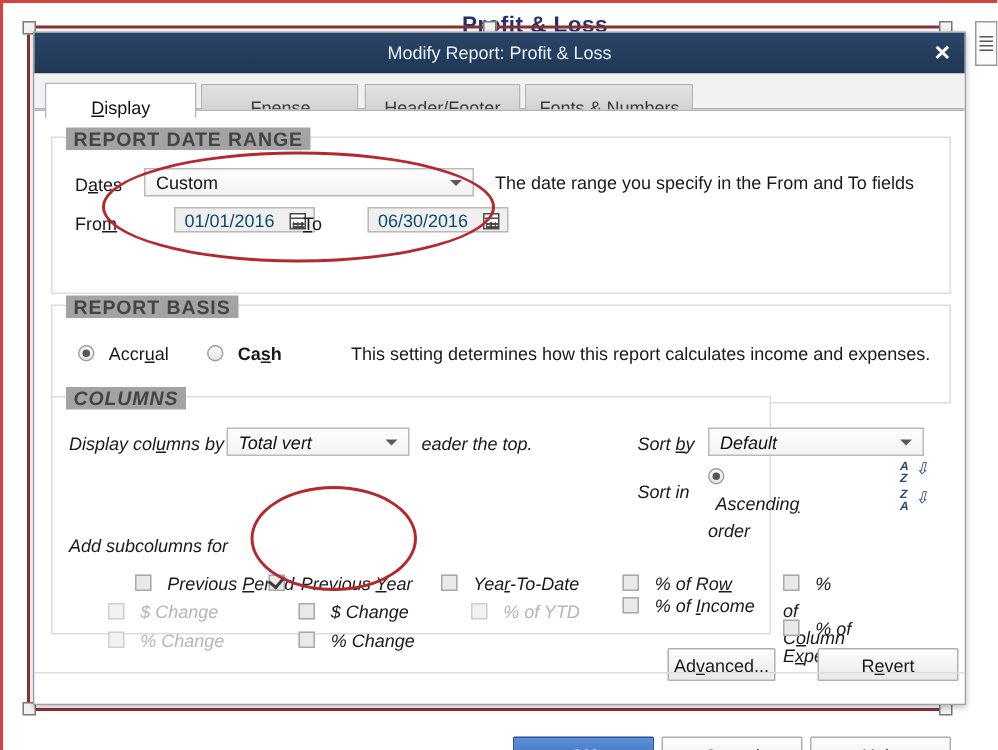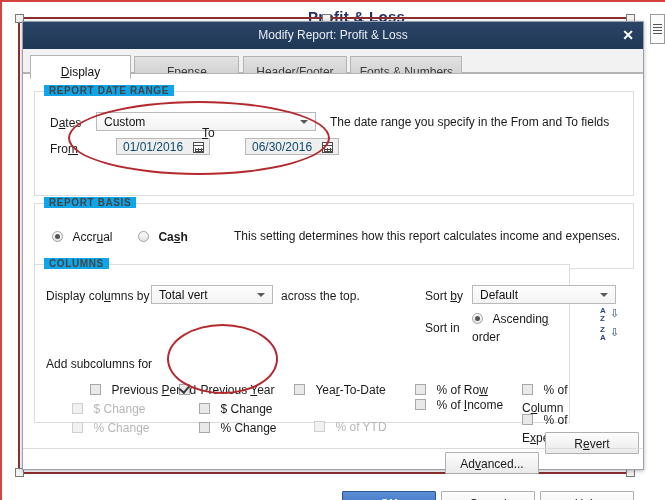--- a/index.html
+++ b/index.html
@@ -39,22 +39,22 @@
   .tab{display:inline-block;height:23px;line-height:23px;padding:4px 0;text-align:center;
       font-size:12px;color:#3a3a3a;border:1px solid #b4b4b4;border-bottom:none;
       background:linear-gradient(#e2e2e2,#cdcdcd);position:relative;vertical-align:bottom;
       box-sizing:border-box;margin-right:-1px;border-radius:1px 1px 0 0;cursor:pointer;}
   .tab.active{background:#fff;color:#111;height:24px;line-height:24px;z-index:3;border-bottom:1px solid #fff;}
   .tab u{text-decoration:underline;}
   
   #dlgbody{position:absolute;left:0;right:0;top:51px;bottom:0;background:#fff;
      border-top:1px solid #b4b4b4;}
   .group{position:absolute;border:1px solid #dcdcdc;box-sizing:border-box;background:#fff;}
-  .group-title{position:absolute;top:-7px;left:9px;background:#0ea5e9;padding:0 5px;
-     font-size:10px;letter-spacing:.6px;color:#444;font-weight:bold;}
+  .group-title{position:absolute;top:-7px;left:9px;background:#a3a3a3;padding:0 5px;
+     font-size:13px;letter-spacing:.6px;color:#444;font-weight:bold;}
   .lbl{font-size:12px;color:#1a1a1a;}
   .lbl u{text-decoration:underline;}
   .combo{background:linear-gradient(#fdfdfd,#f3f3f3);border:1px solid #b9b9b9;box-sizing:border-box;
      font-size:12px;color:#111;position:relative;cursor:pointer;}
   .combo span.v{position:absolute;left:7px;top:0;line-height:19px;}
   .combo .arrow{position:absolute;right:7px;top:50%;margin-top:-2px;
      width:0;height:0;border-left:4px solid transparent;border-right:4px solid transparent;border-top:4px solid #5a5a5a;}
   .txtfield{background:#efefef;border:1px solid #b9b9b9;box-sizing:border-box;font-size:12px;
      color:#0c4a6e;position:relative;cursor:text;margin-left:20px;}
   .txtfield span.v{position:absolute;left:6px;top:0;line-height:17px;}
@@ -147,21 +147,21 @@
       </div>
       <div class="lbl" style="position:absolute;left:295px;top:23px;white-space:nowrap;">The date range you specify in the From and To fields</div>
 
       <div class="lbl" style="position:absolute;left:15px;top:50px;">
         Fro<u>m</u>
       </div>
       <div class="txtfield" style="left:61px;top:46px;width:94px;height:17px;position:absolute;">
         <span class="v">01/01/2016</span>
         <span class="cal"></span>
       </div>
-      <div class="lbl" style="position:absolute;left:167px;top:34px;">
+      <div class="lbl" style="position:absolute;left:167px;top:50px;">
         <u>T</u>o
       </div>
       <div class="txtfield" style="left:190px;top:46px;width:94px;height:17px;position:absolute;">
         <span class="v">06/30/2016</span>
         <span class="cal"></span>
       </div>
     </div>
 
     <div class="group" style="left:11px;top:129px;width:600px;height:66px;">
       <div class="group-title">REPORT BASIS</div>
@@ -170,31 +170,31 @@
         <span class="radio on"></span>
         <span class="lbl" style="margin-left:5px;">Accr<u>u</u>al</span>
       </div>
       <div style="position:absolute;left:103px;top:23px;">
         <span class="radio"></span>
         <span class="lbl" style="margin-left:5px;font-weight:bold;">Ca<u>s</u>h</span>
       </div>
       <div class="lbl" style="position:absolute;left:199px;top:25px;white-space:nowrap;">This setting determines how this report calculates income and expenses.</div>
     </div>
 
-    <div class="group" style="left:11px;top:190px;width:536px;height:159px;">
+    <div class="group" style="left:11px;top:190px;width:480px;height:159px;font-style:italic;">
       <div class="group-title">COLUMNS</div>
 
       <div class="lbl" style="position:absolute;left:11px;top:24px;">
         Display col<u>u</u>mns by
       </div>
       <div class="combo" style="left:116px;top:20px;width:122px;height:19px;position:absolute;">
         <span class="v">Total vert</span>
         <span class="arrow"></span>
       </div>
-      <div class="lbl" style="position:absolute;left:246px;top:24px;">across the top.</div>
+      <div class="lbl" style="position:absolute;left:246px;top:24px;">eader the top.</div>
 
       <div class="lbl" style="position:absolute;left:390px;top:24px;">
         Sort <u>b</u>y
       </div>
       <div class="combo" style="left:437px;top:20px;width:144px;height:19px;position:absolute;">
         <span class="v">Default</span>
         <span class="arrow"></span>
       </div>
 
       <div class="lbl" style="position:absolute;left:390px;top:56px;">Sort in</div>
@@ -240,21 +240,21 @@
       </div>
       <div style="position:absolute;left:164px;top:153px;">
         <span class="chk"></span>
         <span class="lbl" style="margin-left:6px;">% Change</span>
       </div>
 
       <div style="position:absolute;left:259px;top:115px;">
         <span class="chk"></span>
         <span class="lbl" style="margin-left:6px;">Yea<u>r</u>-To-Date</span>
       </div>
-      <div style="position:absolute;left:279px;top:152px;">
+      <div style="position:absolute;left:279px;top:134px;">
         <span class="chk dis"></span>
         <span class="lbl dis-txt" style="margin-left:6px;">% of YTD</span>
       </div>
 
       <div style="position:absolute;left:380px;top:115px;">
         <span class="chk"></span>
         <span class="lbl" style="margin-left:6px;">% of Ro<u>w</u></span>
       </div>
       <div style="position:absolute;left:380px;top:130px;">
         <span class="chk"></span>
@@ -264,21 +264,21 @@
       <div style="position:absolute;left:487px;top:115px;">
         <span class="chk"></span>
         <span class="lbl" style="margin-left:6px;">% of C<u>o</u>lumn</span>
       </div>
       <div style="position:absolute;left:487px;top:145px;">
         <span class="chk"></span>
         <span class="lbl" style="margin-left:6px;">% of E<u>x</u>pense</span>
       </div>
     </div>
 
-    <div class="btn" style="position:absolute;left:422px;top:358px;width:94px;height:22px;line-height:22px;margin-top:20px;">
+    <div class="btn" style="position:absolute;left:422px;top:358px;width:72px;height:22px;line-height:22px;">
       Ad<u>v</u>anced...
     </div>
     <div class="btn" style="position:absolute;left:522px;top:358px;width:94px;height:22px;line-height:22px;">
       R<u>e</u>vert
     </div>
 
     <div id="footer-sep"></div>
 
     <div class="btn primary" style="position:absolute;left:319px;top:417px;width:94px;height:25px;line-height:25px;">OK</div>
     <div class="btn" style="position:absolute;left:418px;top:417px;width:94px;height:25px;line-height:25px;">Cancel</div>

